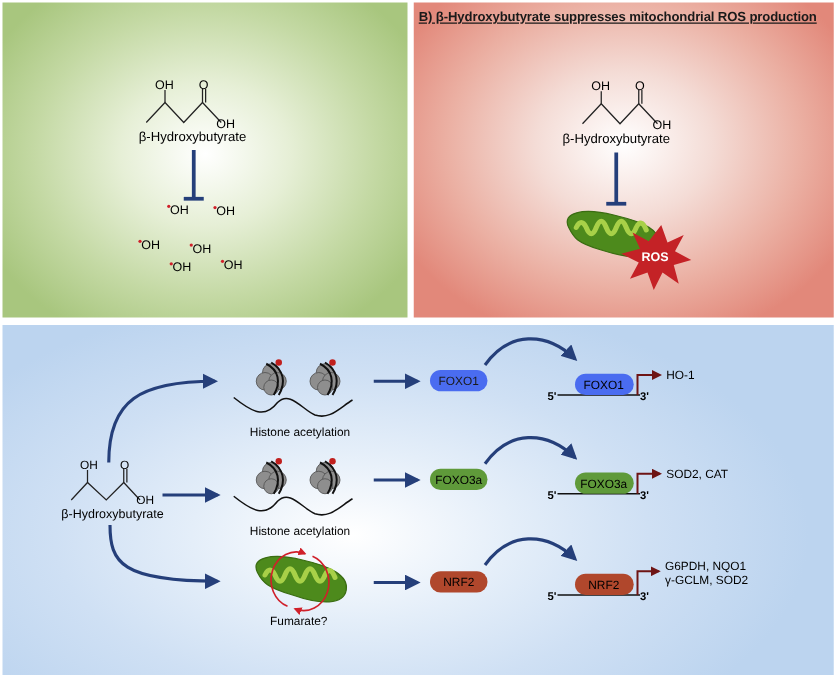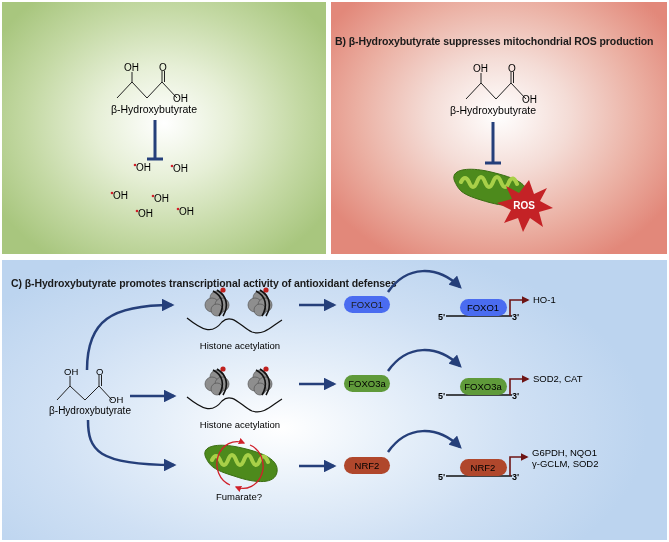--- a/index.html
+++ b/index.html
@@ -57,21 +57,21 @@
         </g>
       <g>
           <circle cx="176" cy="207" r="1.3" fill="#d0202a"></circle>
           <text x="177" y="213">OH</text>
         </g>
     </g>
   </svg>
 </div>
 
 <div class="panel" id="panel-b">
-  <div class="panel-title" style="left:4px; top:33px;">B) β-Hydroxybutyrate suppresses mitochondrial ROS production</div>
+  <div class="panel-title" style="left:4px; top:6px;text-decoration:underline;">B) β-Hydroxybutyrate suppresses mitochondrial ROS production</div>
   <svg width="336" height="252">
     <g stroke="#222" stroke-width="1" fill="none">
       <polyline points="135,97 150,81 165,97 180,81 195,97"></polyline>
       <line x1="150" y1="81" x2="150" y2="71"></line>
       <line x1="180" y1="81" x2="180" y2="70"></line>
       <line x1="182.5" y1="81" x2="182.5" y2="70"></line>
     </g>
     <text x="142" y="70" font-size="10">OH</text>
     <text x="177" y="70" font-size="10">O</text>
     <text x="191" y="101" font-size="10">OH</text>
@@ -85,21 +85,20 @@
       <path d="M130,180 q4,-8 8,0 q4,10 8,0 q4,-10 8,0 q4,10 8,0 q4,-10 8,0 q4,10 8,0 q4,-8 8,2" fill="none" stroke="#a8d048" stroke-width="4" stroke-linecap="round"></path>
     </g>
     <g>
       <polygon points="198,178 203,192 216,186 209,199 222,206 208,210 212,225 199,216 192,230 187,216 173,221 180,208 166,201 181,197 175,184 188,191" fill="#c42226"></polygon>
       <text x="193" y="207" font-size="10" font-weight="bold" fill="#ffffff" text-anchor="middle">ROS</text>
     </g>
   </svg>
 </div>
 
 <div class="panel" id="panel-c">
-  <div class="panel-title" style="left:9px; top:17px;">C) β-Hydroxybutyrate promotes transcriptional activity of antioxidant defenses</div>
   <svg width="665" height="280">
     <defs>
       <marker id="arrowhead" viewBox="0 0 10 10" refX="8" refY="5" markerWidth="5" markerHeight="5" orient="auto">
         <path d="M0,0 L10,5 L0,10 Z" fill="#253f7a"></path>
       </marker>
       <marker id="arrowhead-red" viewBox="0 0 10 10" refX="8" refY="5" markerWidth="5" markerHeight="5" orient="auto">
         <path d="M0,0 L10,5 L0,10 Z" fill="#6e1414"></path>
       </marker>
       <marker id="arrowhead-cycle" viewBox="0 0 10 10" refX="8" refY="5" markerWidth="5" markerHeight="5" orient="auto">
         <path d="M0,0 L10,5 L0,10 Z" fill="#d0202a"></path>

